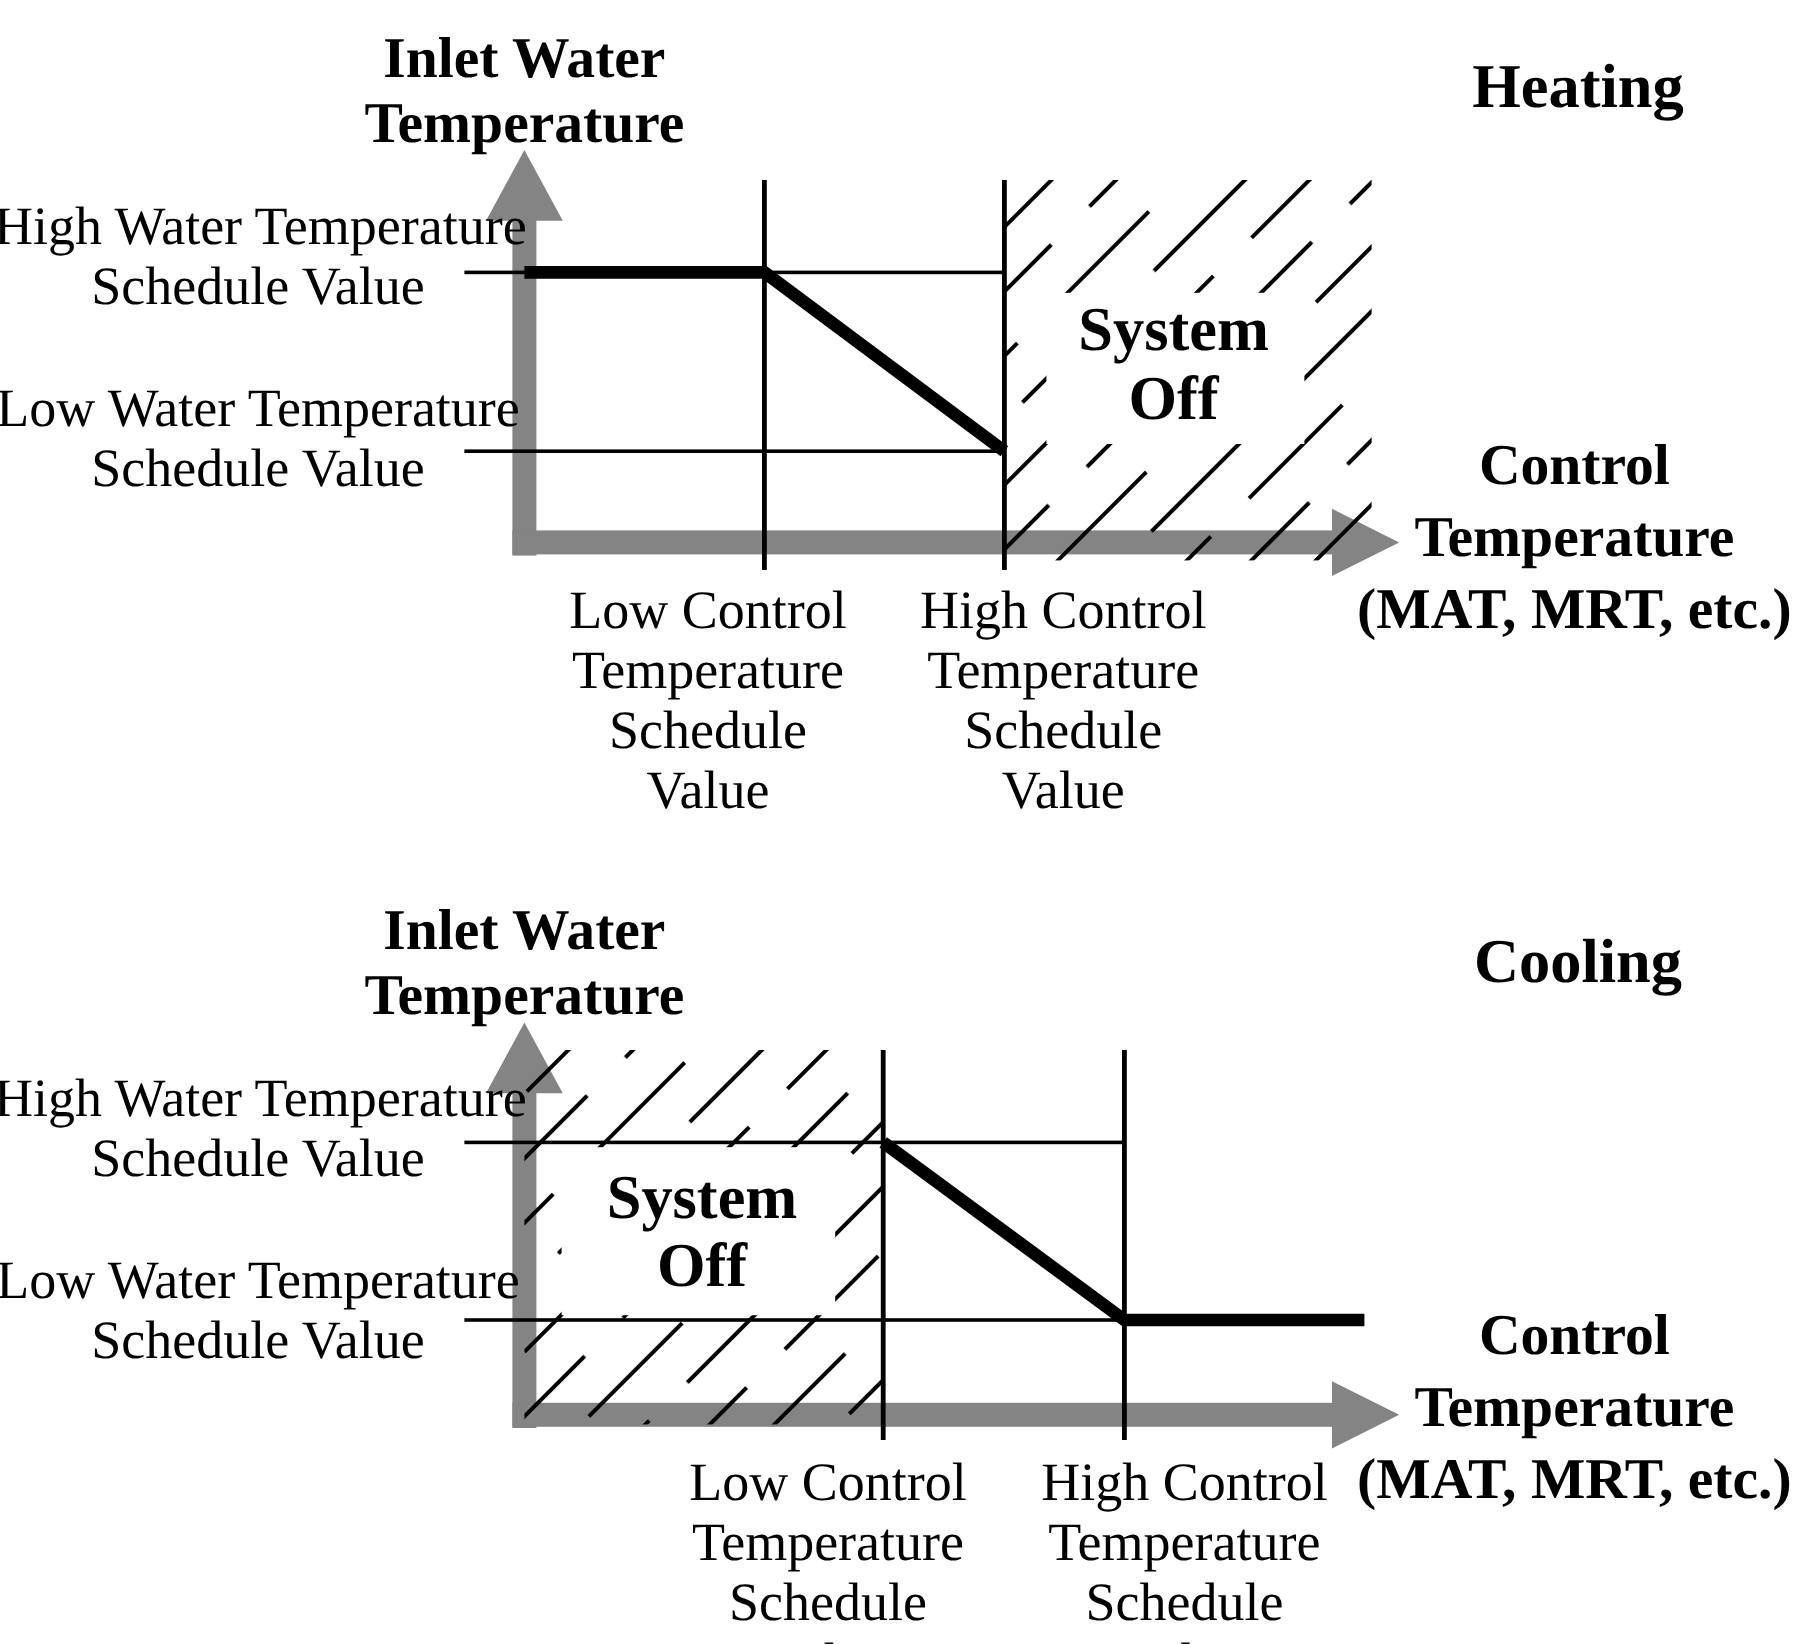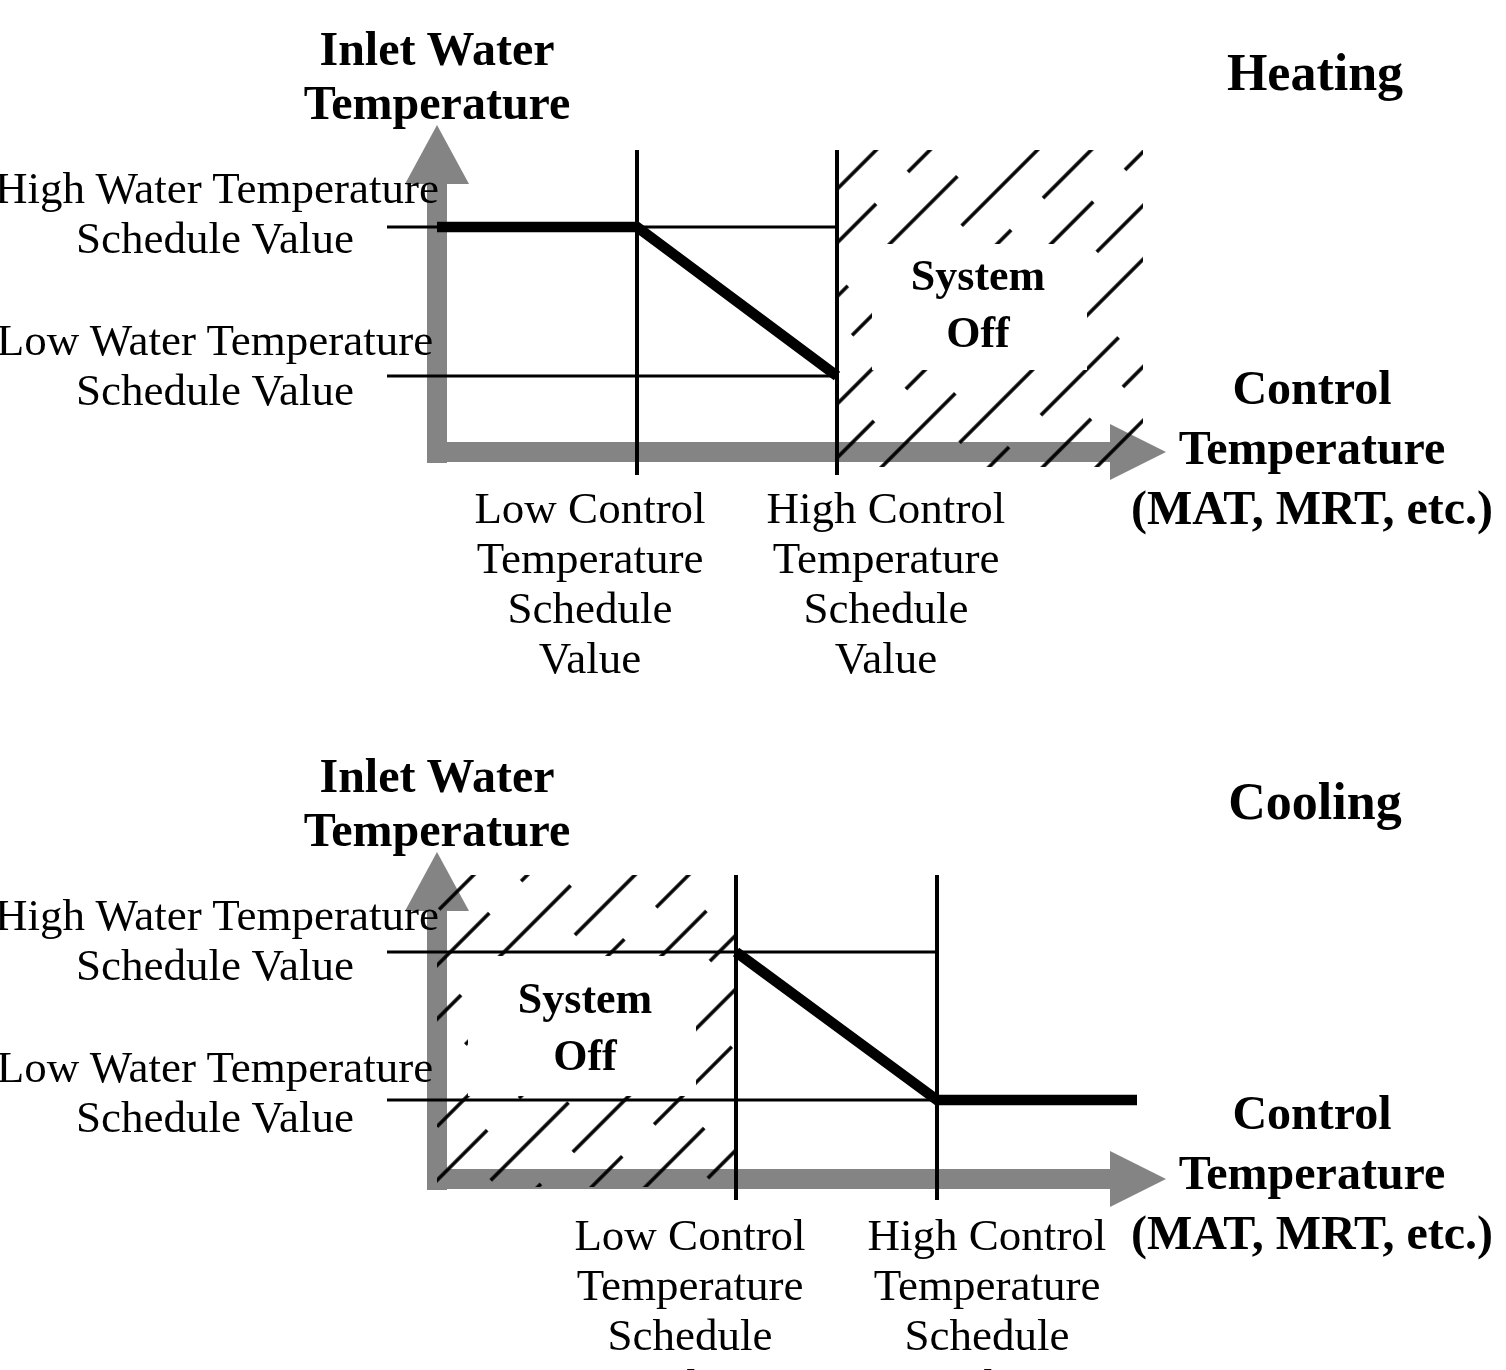--- a/index.html
+++ b/index.html
@@ -46,21 +46,21 @@
     font-size: 52px;
     line-height: 56px;
     font-weight: bold;
   }
   .x-axis-title {          
     font-size: 48px;
     line-height: 60px;
     font-weight: bold;
   }
   .system-off {
-    font-size: 44px;
+    font-size: 52px;
     line-height: 57px;
     font-weight: bold;
   }
 </style>
 </head>
 <body>
 
 <div id="canvas">
 
   <svg id="diagram-svg" viewBox="0 0 1506 1370" xmlns="http://www.w3.org/2000/svg">

